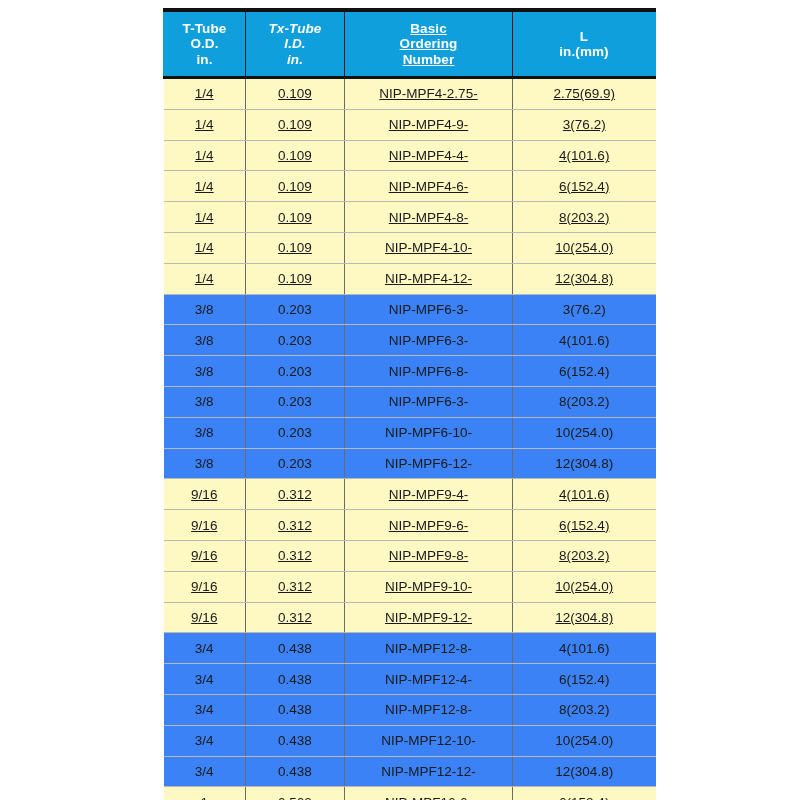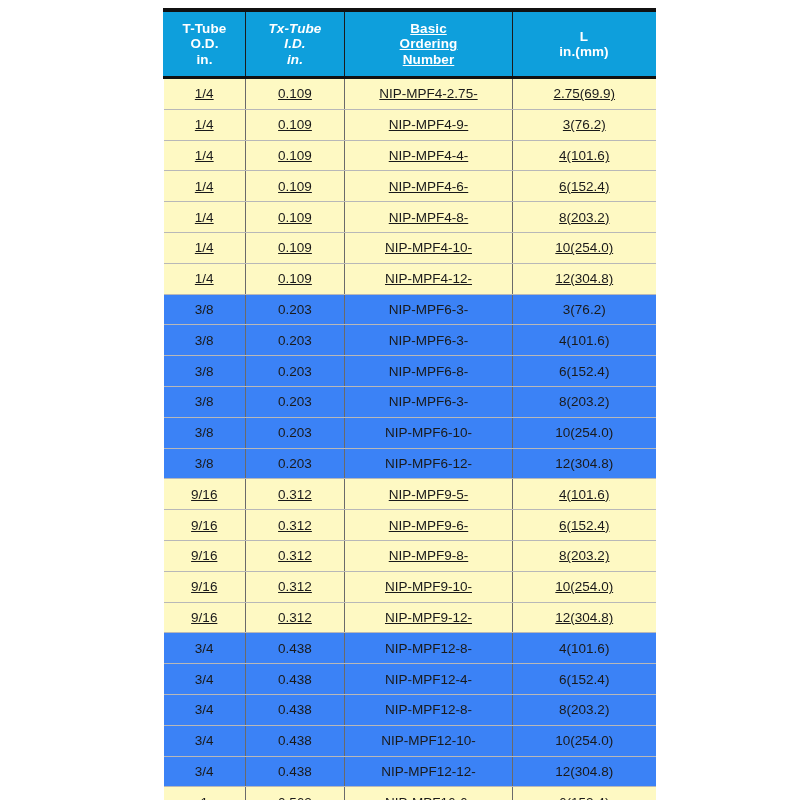--- a/index.html
+++ b/index.html
@@ -191,21 +191,21 @@
           </tr>
           <tr class="band-gray">
             <td class="col-od">3/8</td>
             <td class="col-id">0.203</td>
             <td class="col-bon">NIP-MPF6-12-</td>
             <td class="col-len">12(304.8)</td>
           </tr>
           <tr class="band-white">
             <td class="col-od">9/16</td>
             <td class="col-id">0.312</td>
-            <td class="col-bon">NIP-MPF9-5-</td>
+            <td class="col-bon">NIP-MPF9-4-</td>
             <td class="col-len">4(101.6)</td>
           </tr>
           <tr class="band-white">
             <td class="col-od">9/16</td>
             <td class="col-id">0.312</td>
             <td class="col-bon">NIP-MPF9-6-</td>
             <td class="col-len">6(152.4)</td>
           </tr>
           <tr class="band-white">
             <td class="col-od">9/16</td>

